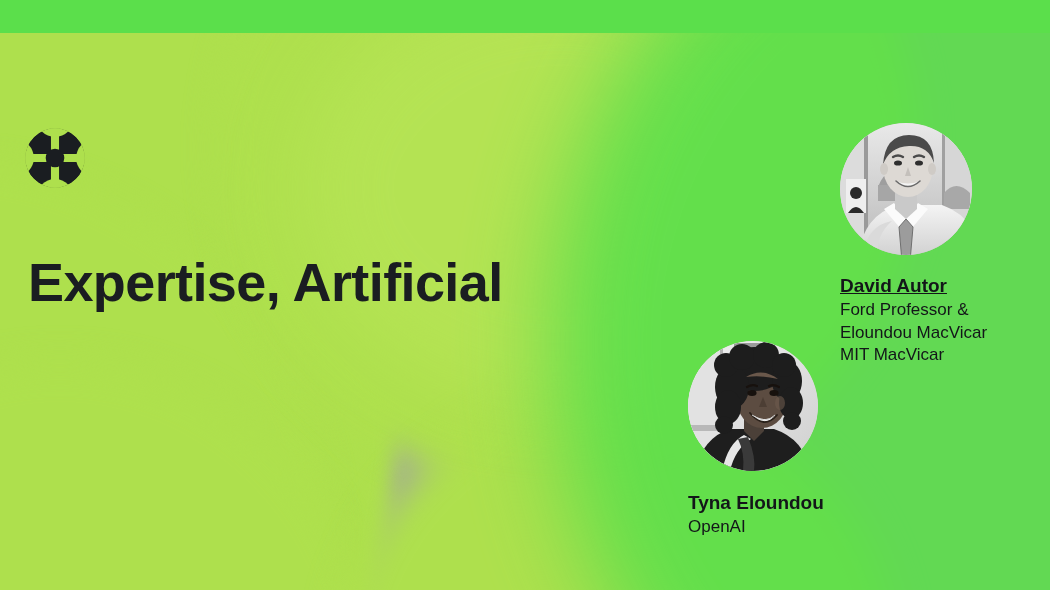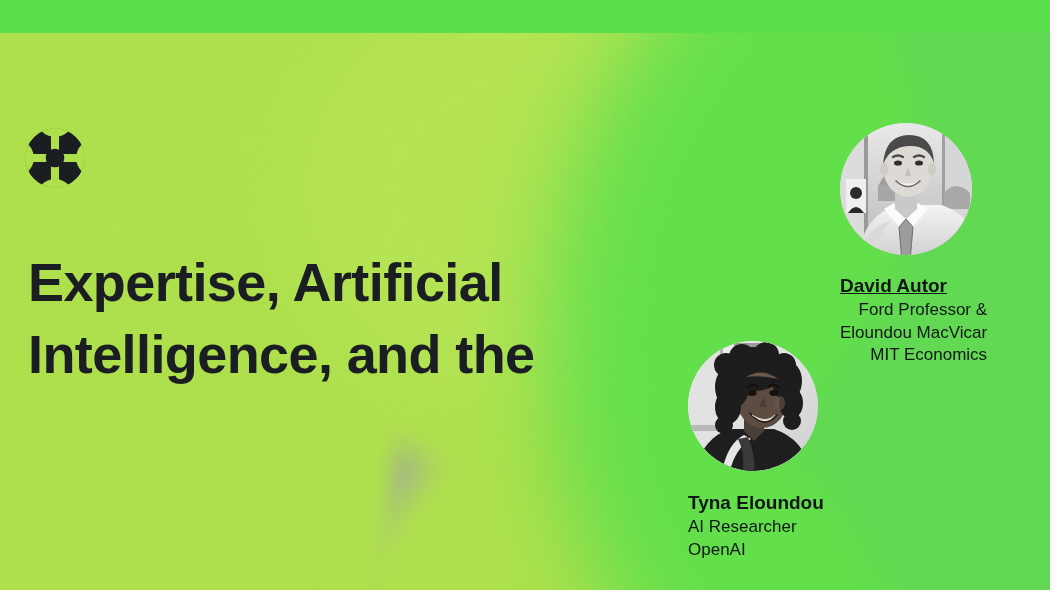--- a/index.html
+++ b/index.html
@@ -119,21 +119,21 @@
     font-weight:400;
     font-size:17px;
     line-height:22.5px;
   }
   .speaker .meta-line { display:block; white-space:nowrap; }
 
   
   .speaker-autor { left:840px; top:90px; }
   .speaker-autor .avatar { width:132px; height:132px; }
   .speaker-autor .name { margin-top:18px;text-decoration:underline; }
-  .speaker-autor .meta { margin-top:1px;text-align:right; }
+  .speaker-autor .meta { margin-top:1px; }
 
   
   .speaker-eloundou { left:688px; top:308px; }
   .speaker-eloundou .avatar { width:130px; height:130px; }
   .speaker-eloundou .name { margin-top:19px; }
   .speaker-eloundou .meta { margin-top:1px; }
 </style>
 </head>
 <body>
 
@@ -173,21 +173,20 @@
         <circle cx="-14" cy="50" r="30"></circle>
         <circle cx="114" cy="50" r="30"></circle>
       </g>
 
       <circle cx="50" cy="50" r="15" fill="#1A1D21"></circle>
     </svg>
   </div>
 
   <h1 class="headline">
     <span class="hl-line">Expertise, Artificial</span>
-    <span class="hl-line">Intelligence, and the</span>
   </h1>
 
   <div class="speaker speaker-autor">
     <div class="avatar">
       <svg viewBox="0 0 132 132" aria-hidden="true">
         <defs>
           <linearGradient id="auWall" x1="0" y1="0" x2="0" y2="1">
             <stop offset="0" stop-color="#e9e9e9"></stop>
               <stop offset="1" stop-color="#b9b9b9"></stop>
           </linearGradient>
@@ -243,21 +242,21 @@
           <path d="M56 58 q12 11 24 0" stroke="#6b6b6b" stroke-width="1.6" fill="none" stroke-linecap="round"></path>
 
           <path d="M22 132 q6 -30 30 -34 q-16 14 -14 34 z" fill="#dadada"></path>
         </g>
       </svg>
     </div>
     <div class="name">David Autor</div>
     <div class="meta">
       <span class="meta-line">Ford Professor &amp;</span>
       <span class="meta-line">Eloundou MacVicar</span>
-      <span class="meta-line">MIT Economics</span>
+      <span class="meta-line">MIT MacVicar</span>
     </div>
   </div>
 
   <div class="speaker speaker-eloundou">
     <div class="avatar">
       <svg viewBox="0 0 130 130" aria-hidden="true">
         <defs>
           <linearGradient id="tyWall" x1="0" y1="0" x2="1" y2="1">
             <stop offset="0" stop-color="#f2f2f2"></stop>
               <stop offset="1" stop-color="#cfcfcf"></stop>
@@ -310,18 +309,17 @@
           <path d="M62 72 q14 16 27 2 q-13 9 -27 -2 z" fill="#f6f6f6"></path>
           <path d="M62 72 q14 17 27 2" stroke="#2a211a" stroke-width="1.8" fill="none" stroke-linecap="round"></path>
           <path d="M64 74 q13 10 23 0" stroke="#cfcfcf" stroke-width="1" fill="none"></path>
 
           <ellipse cx="92" cy="62" rx="5" ry="7" fill="#6d5a4c" opacity=".6"></ellipse>
         </g>
       </svg>
     </div>
     <div class="name">Tyna Eloundou</div>
     <div class="meta">
-      <span class="meta-line">AI Researcher</span>
       <span class="meta-line">OpenAI</span>
     </div>
   </div>
 
 </div>
 
 </body></html>

